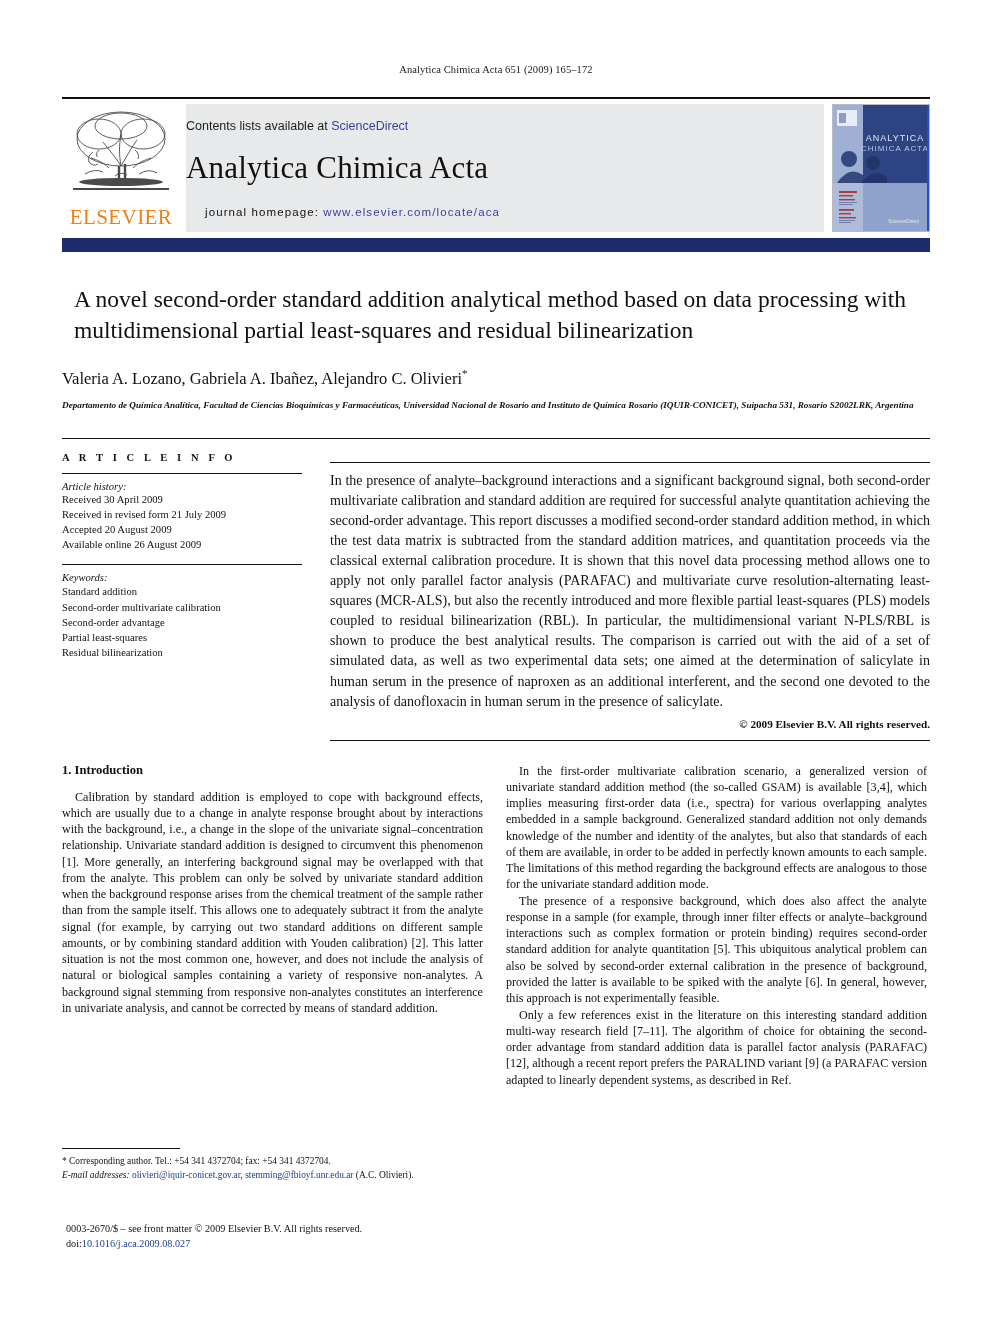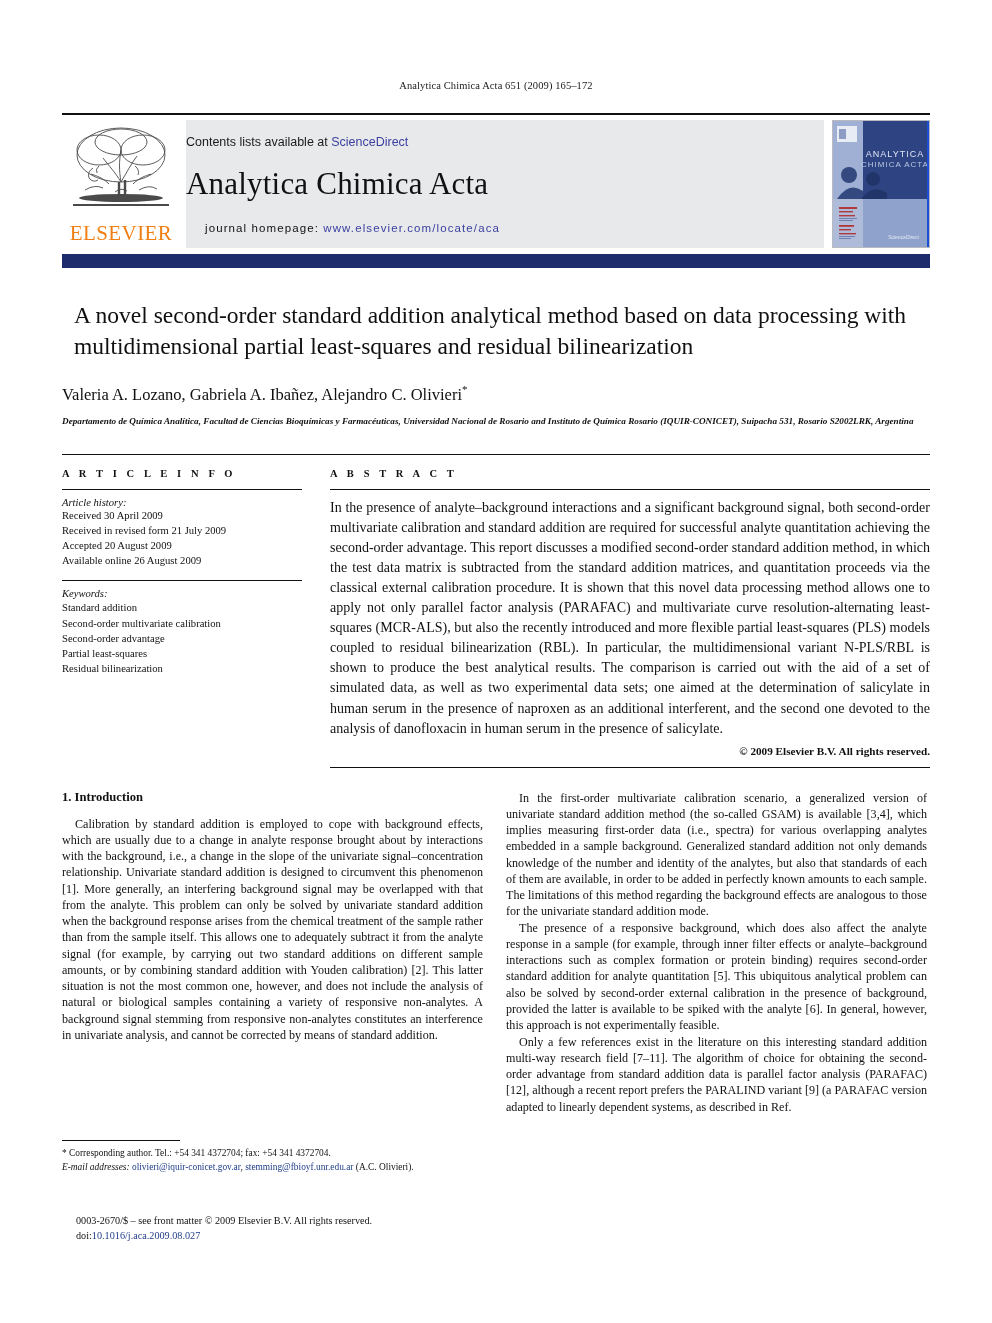--- a/index.html
+++ b/index.html
@@ -18,22 +18,23 @@
   .page {
     position: relative;
     width: 992px;
     height: 1323px;
     padding: 0;
   }
   .running-head {
     text-align: center;
     font-size: 10.5px;
     letter-spacing: 0.1px;
-    padding-top: 80px;
+    padding-top: 56px;
     color: #1a1a1a;
+    margin-top: 8px;
   }
 
   
   .masthead {
     margin: 22px 62px 0 62px;
     border-top: 2.2px solid #111;
     padding-top: 0;
   }
   .masthead-row {
     display: flex;
@@ -231,21 +232,21 @@
   .fn-line {
     font-size: 9.4px;
     line-height: 1.45;
     color: #111;
   }
   .fn-indent { padding-left: 12px; text-indent: -12px; }
   .fn-em { font-style: italic; }
   .fn-link { color: #1f3c88; }
   .issn-block {
     position: absolute;
-    left: 76px;
+    left: 66px;
     top: 1213px;
     width: 500px;
     font-size: 10.2px;
     line-height: 1.5;
     color: #111;
   }
   .doi-link { color: #1f3c88; }
 </style>
 </head>
 <body>
@@ -362,21 +363,20 @@
       <div class="kw-list">
         <div class="info-line">Standard addition</div>
         <div class="info-line">Second-order multivariate calibration</div>
         <div class="info-line">Second-order advantage</div>
         <div class="info-line">Partial least-squares</div>
         <div class="info-line">Residual bilinearization</div>
       </div>
     </div>
 
     <div class="col-abstract">
-      <div class="sec-head">A B S T R A C T</div>
       <div class="rule-thick"></div>
       <div class="abstract-body">In the presence of analyte–background interactions and a significant background signal, both second-order multivariate calibration and standard addition are required for successful analyte quantitation achieving the second-order advantage. This report discusses a modified second-order standard addition method, in which the test data matrix is subtracted from the standard addition matrices, and quantitation proceeds via the classical external calibration procedure. It is shown that this novel data processing method allows one to apply not only parallel factor analysis (PARAFAC) and multivariate curve resolution-alternating least-squares (MCR-ALS), but also the recently introduced and more flexible partial least-squares (PLS) models coupled to residual bilinearization (RBL). In particular, the multidimensional variant N-PLS/RBL is shown to produce the best analytical results. The comparison is carried out with the aid of a set of simulated data, as well as two experimental data sets; one aimed at the determination of salicylate in human serum in the presence of naproxen as an additional interferent, and the second one devoted to the analysis of danofloxacin in human serum in the presence of salicylate.</div>
       <div class="copyright">© 2009 Elsevier B.V. All rights reserved.</div>
       <div class="abstract-foot"></div>
     </div>
 
   </div>
 
   <div class="body-cols">
     <div class="bcol">

